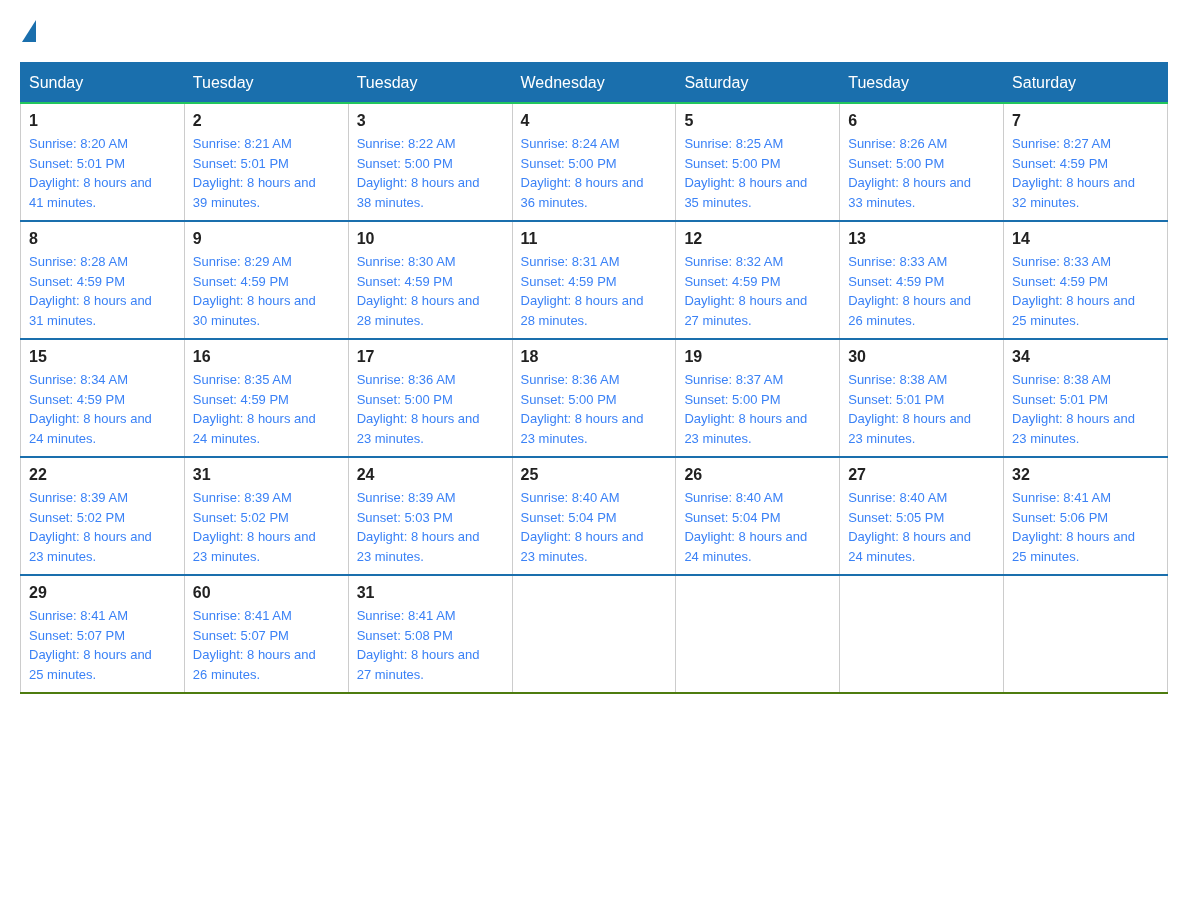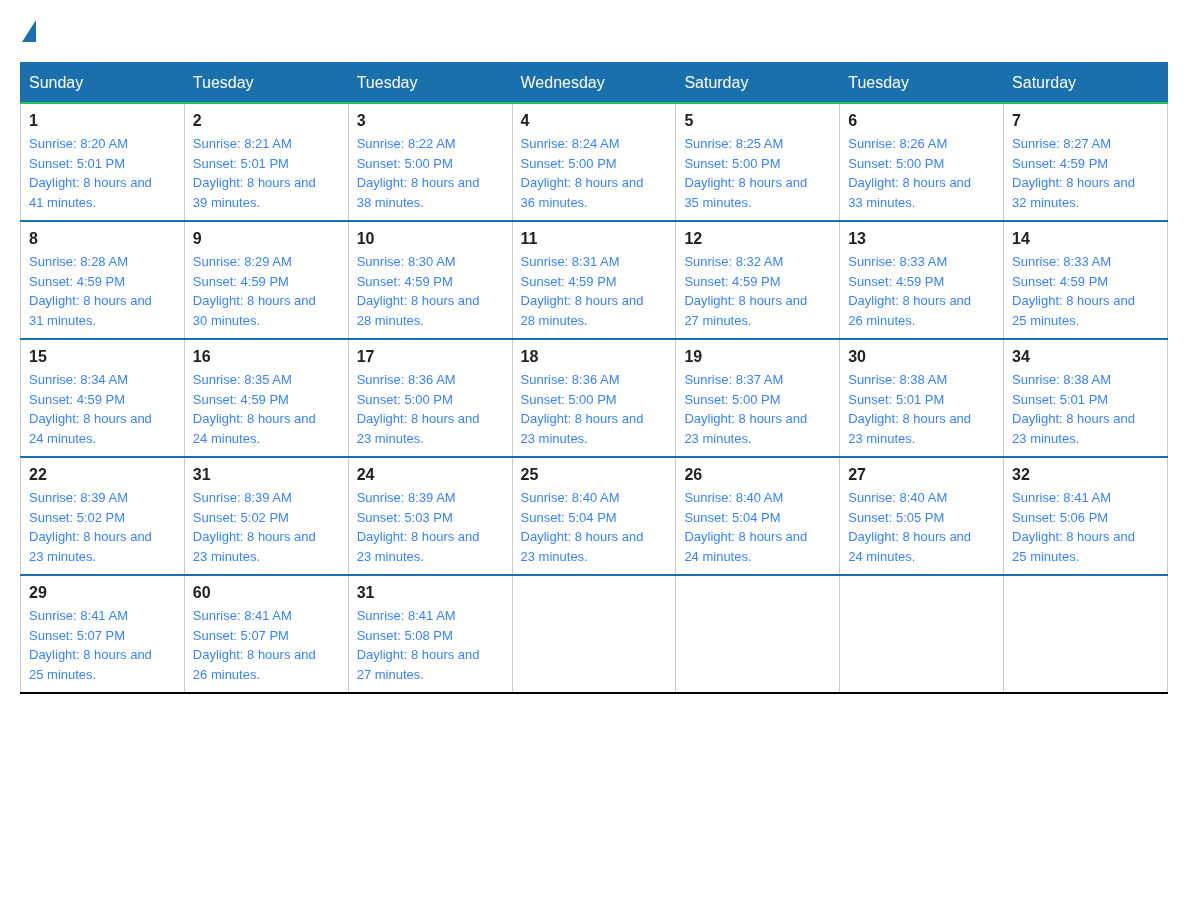--- a/index.html
+++ b/index.html
@@ -81,21 +81,21 @@
       font-weight: bold;
       color: #222;
       margin-bottom: 4px;
     }
     .day-info {
       font-size: 13px;
       color: #3b82f6;
       line-height: 1.5;
     }
     tr:last-child td {
-      border-bottom: 2px solid #000000;
+      border-bottom: 2px solid #4d7c0f;
     }
     thead tr th {
       border-top: 2px solid #1a6fad;
       border-bottom: 2px solid #22c55e;
     }
     tbody tr:first-child td {
       border-top: none;
     }
     
     tbody tr td {

